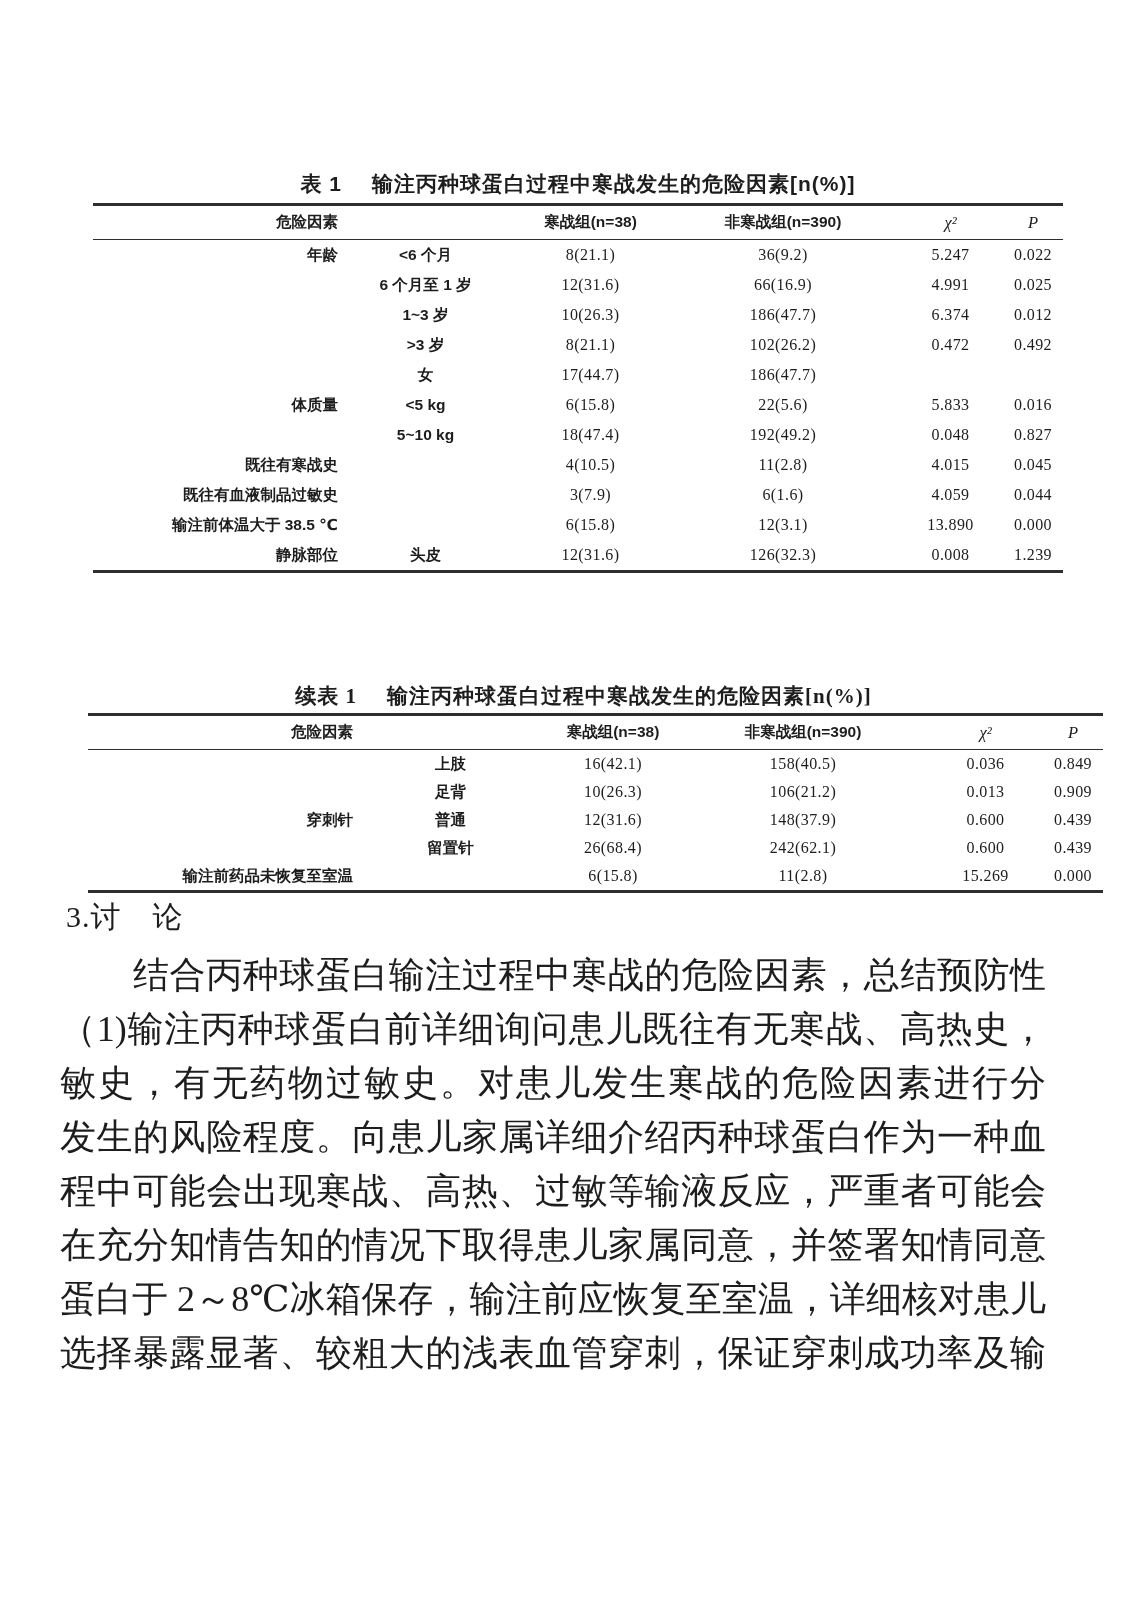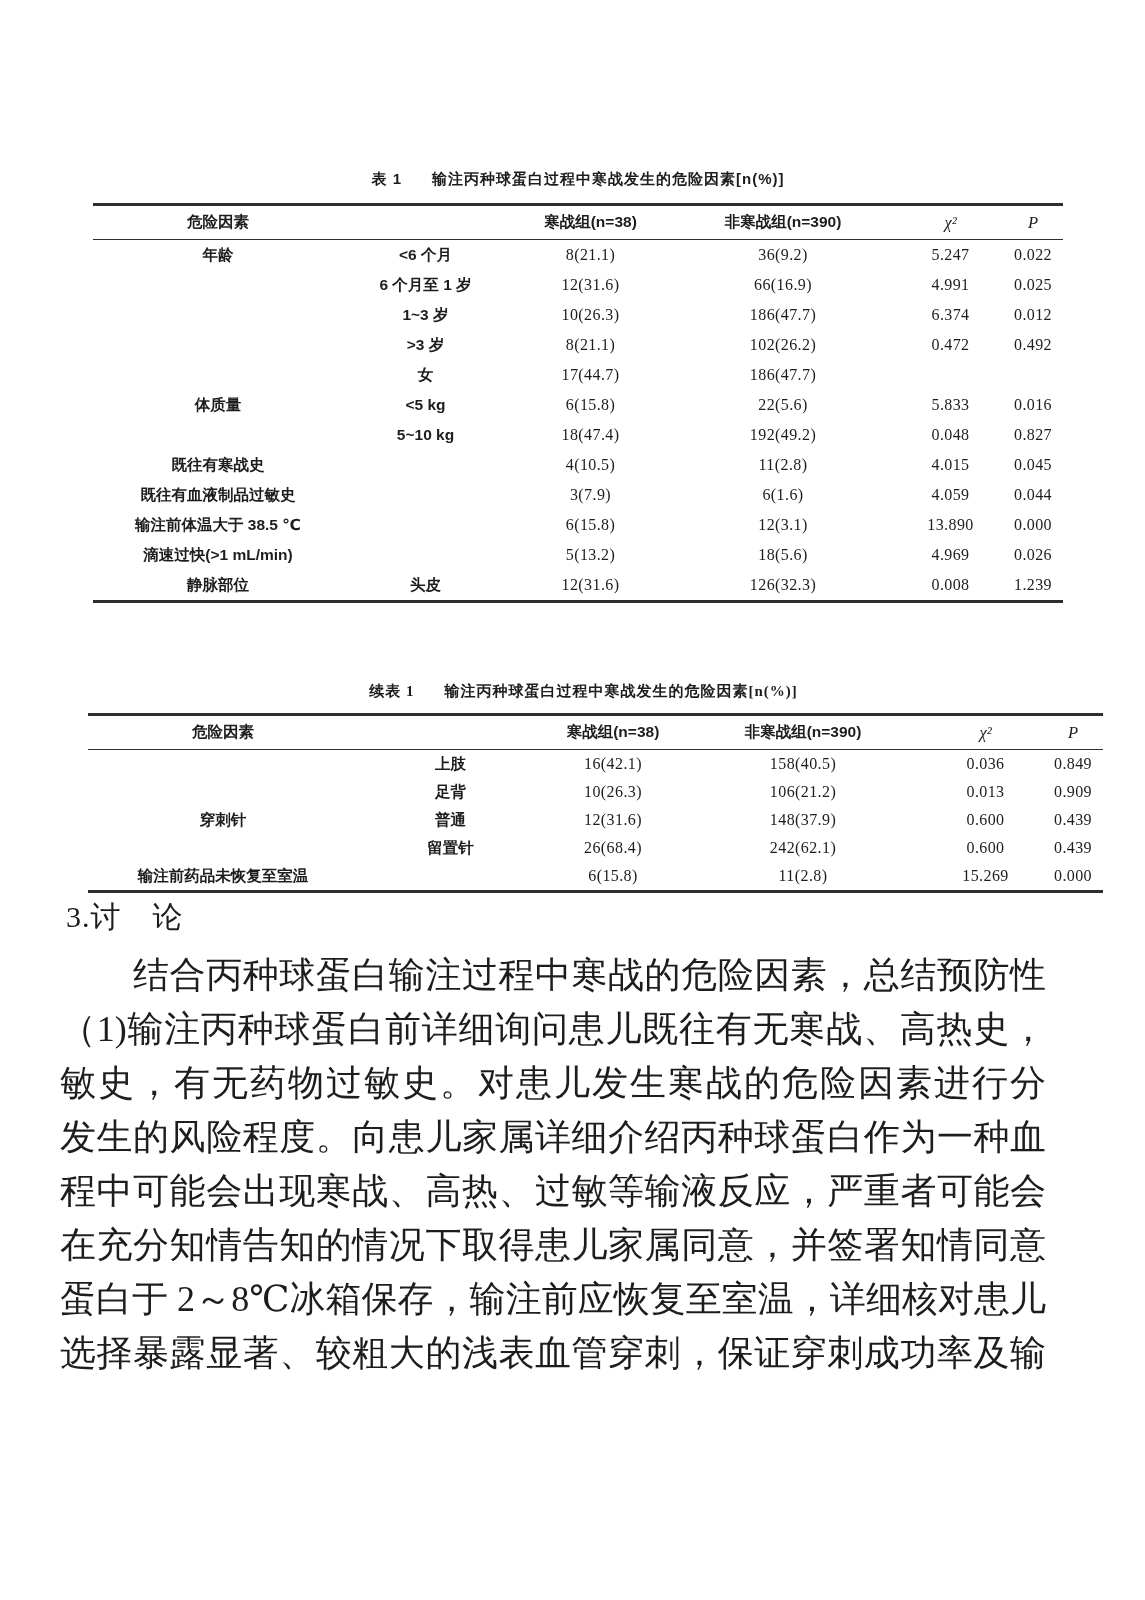--- a/index.html
+++ b/index.html
@@ -4,33 +4,33 @@
 <style>
   html,body{margin:0;padding:0;}
   body{
     width:1145px;height:1600px;background:#ffffff;position:relative;
     font-family:"Liberation Serif","DejaVu Serif",serif;color:#1d1d1d;
     overflow:hidden;
   }
   .tbl-title{
     position:absolute;text-align:center;
     font-family:"Liberation Sans","DejaVu Sans",sans-serif;
-    font-weight:700;font-size:15px;letter-spacing:1px;white-space:nowrap;
+    font-weight:700;font-size:21px;letter-spacing:1px;white-space:nowrap;
   }
   .tbl-title .gap{display:inline-block;width:30px;}
   .tbl{
     position:absolute;box-sizing:border-box;
     border-top:3px solid #2e2e2e;border-bottom:3px solid #2e2e2e;
   }
   .row{display:grid;align-items:center;}
   .t1 .row{grid-template-columns:245px 175px 155px 230px 105px 60px;height:30px;}
   .t2 .row{grid-template-columns:265px 195px 130px 250px 115px 60px;height:28px;}
   .t1 .thead,.t2 .thead{height:33px;border-bottom:1.5px solid #2e2e2e;}
   .c{text-align:center;white-space:nowrap;overflow:visible;}
-  .c.factor{text-align:center;padding-left:5px;}
+  .c.factor{text-align:right;padding-left:5px;}
   .cn{
     font-family:"Liberation Sans","DejaVu Sans",sans-serif;
     font-weight:700;font-size:15.5px;
   }
   .num{
     font-family:"Liberation Serif","DejaVu Serif",serif;
     font-size:16px;letter-spacing:0.4px;
   }
   .hstat{
     font-family:"Liberation Serif","DejaVu Serif",serif;
@@ -136,28 +136,20 @@
       <div class="c num">4.059</div>
       <div class="c num">0.044</div>
     </div>
     <div class="row">
       <div class="c factor cn">输注前体温大于 38.5 ℃</div>
       <div class="c cn"></div>
       <div class="c num">6(15.8)</div>
       <div class="c num">12(3.1)</div>
       <div class="c num">13.890</div>
       <div class="c num">0.000</div>
-    </div>
-    <div class="row">
-      <div class="c factor cn">滴速过快(&gt;1 mL/min)</div>
-      <div class="c cn"></div>
-      <div class="c num">5(13.2)</div>
-      <div class="c num">18(5.6)</div>
-      <div class="c num">4.969</div>
-      <div class="c num">0.026</div>
     </div>
     <div class="row">
       <div class="c factor cn">静脉部位</div>
       <div class="c cn">头皮</div>
       <div class="c num">12(31.6)</div>
       <div class="c num">126(32.3)</div>
       <div class="c num">0.008</div>
       <div class="c num">1.239</div>
     </div>
   </div>

